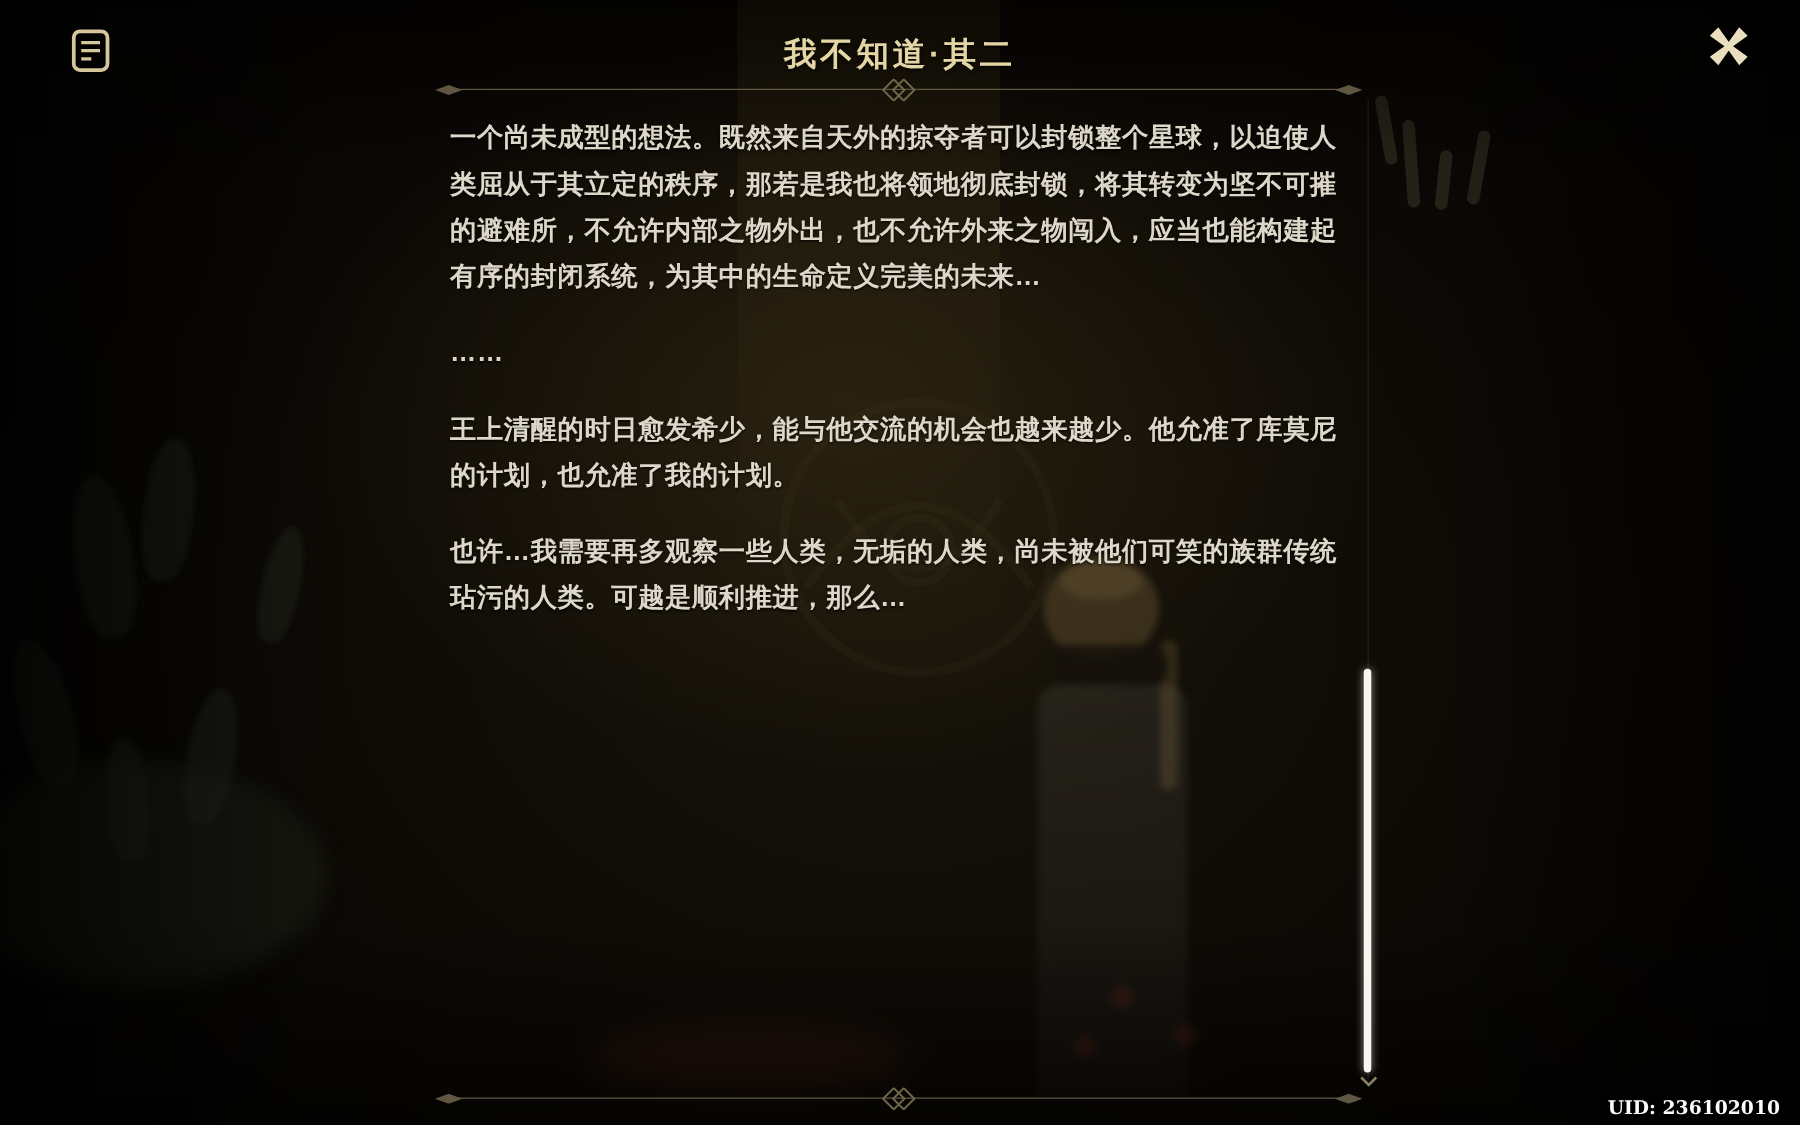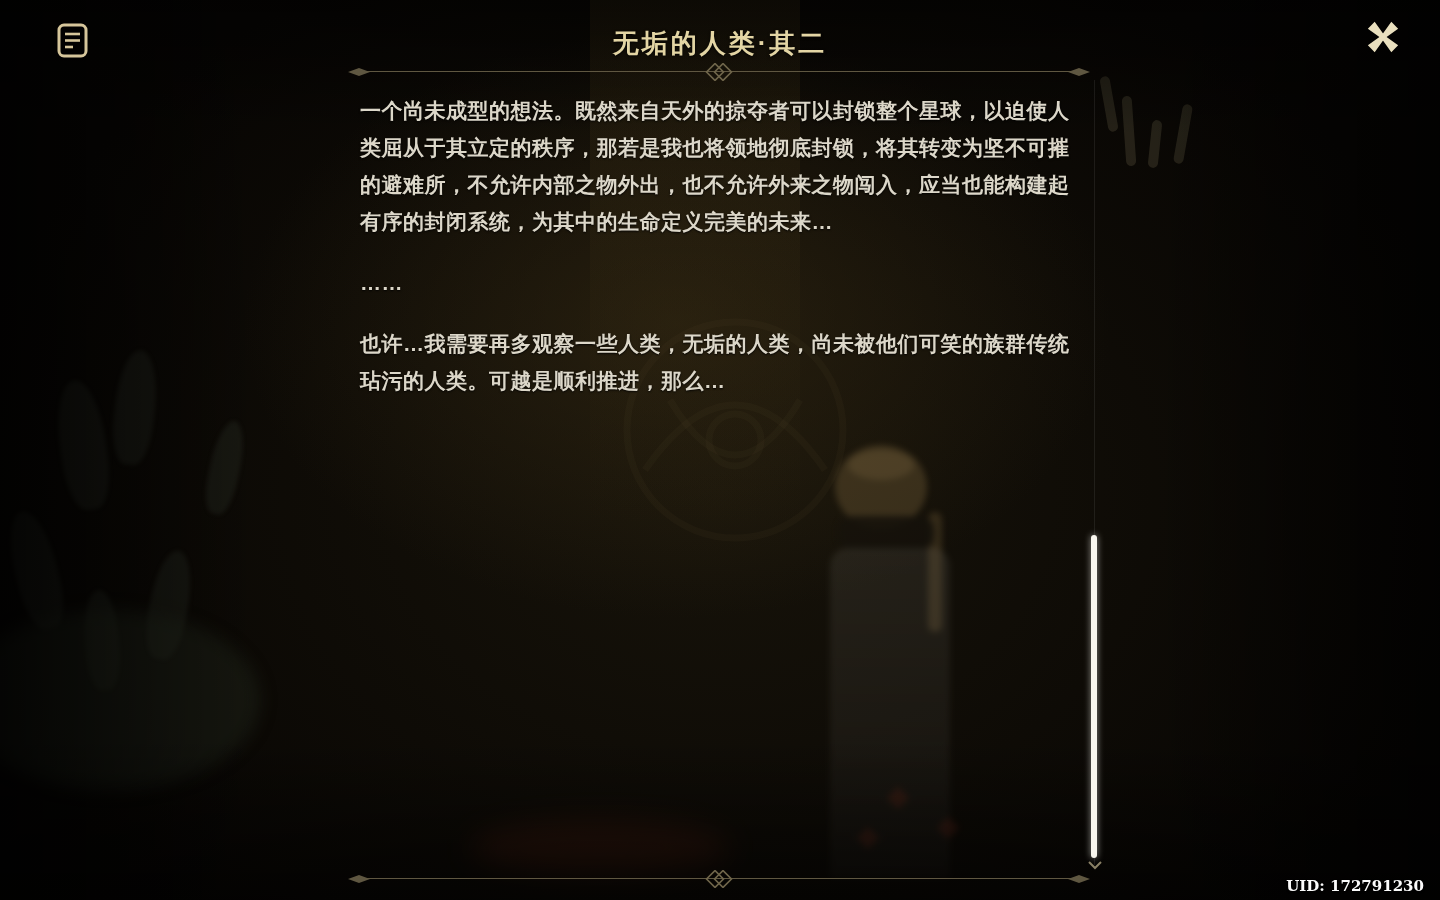--- a/index.html
+++ b/index.html
@@ -127,21 +127,21 @@
 
 <div class="corner-btn" style="left:57px;top:23px;">
   <svg width="31" height="35" viewBox="0 0 31 35">
     <rect x="2" y="2" width="27" height="31" rx="5" fill="none" stroke="#d6c69b" stroke-width="3"></rect>
     <line x1="8" y1="11" x2="23" y2="11" stroke="#d6c69b" stroke-width="2.6"></line>
     <line x1="8" y1="17.5" x2="23" y2="17.5" stroke="#d6c69b" stroke-width="2.6"></line>
     <line x1="8" y1="24" x2="16" y2="24" stroke="#d6c69b" stroke-width="2.6"></line>
   </svg>
 </div>
 
-<div class="page-title">无垢的人类·其二</div>
+<div class="page-title">我不知道·其二</div>
 
 <div class="corner-btn" style="left:1367px;top:21px;">
   <svg width="32" height="32" viewBox="0 0 30 30">
     <g fill="#e9dfbe">
       <polygon points="0.8,7.2 13.6,16.4 22.8,29.2 29.2,22.8 16.4,13.6 7.2,0.8"></polygon>
       <polygon points="22.8,0.8 13.6,13.6 0.8,22.8 7.2,29.2 16.4,16.4 29.2,7.2"></polygon>
     </g>
   </svg>
 </div>
 
@@ -157,20 +157,21 @@
     <g fill="none" stroke="#6f654a" stroke-width="1.6">
       <rect x="8" y="3" width="12" height="12" transform="rotate(45 14 9)"></rect>
       <rect x="16" y="3" width="12" height="12" transform="rotate(45 22 9)"></rect>
     </g>
   </svg>
 </div>
 
 <div class="book-text">
   <p>一个尚未成型的想法。既然来自天外的掠夺者可以封锁整个星球，以迫使人类屈从于其立定的秩序，那若是我也将领地彻底封锁，将其转变为坚不可摧的避难所，不允许内部之物外出，也不允许外来之物闯入，应当也能构建起有序的封闭系统，为其中的生命定义完美的未来…</p>
   <p>……</p>
+  <p>王上清醒的时日愈发希少，能与他交流的机会也越来越少。他允准了库莫尼的计划，也允准了我的计划。</p>
   <p>也许…我需要再多观察一些人类，无垢的人类，尚未被他们可笑的族群传统玷污的人类。可越是顺利推进，那么…</p>
 </div>
 
 <div class="scroll-track"></div>
 <div class="scroll-thumb"></div>
 <svg class="scroll-chevron" width="16" height="10" viewBox="0 0 16 10">
   <polyline points="2,2 8,8 14,2" fill="none" stroke="#8a8166" stroke-width="2"></polyline>
 </svg>
 
 <div class="divider" style="top:870px;">
@@ -182,13 +183,13 @@
       <polygon points="0,4 11,0 22,4 11,8" fill="#5f5741"></polygon>
     </svg>
   <svg class="center-orn" width="36" height="18" viewBox="0 0 36 18">
     <g fill="none" stroke="#6f654a" stroke-width="1.6">
       <rect x="8" y="3" width="12" height="12" transform="rotate(45 14 9)"></rect>
       <rect x="16" y="3" width="12" height="12" transform="rotate(45 22 9)"></rect>
     </g>
   </svg>
 </div>
 
-<div class="uid">UID: 172791230</div>
+<div class="uid">UID: 236102010</div>
 
 </body></html>

